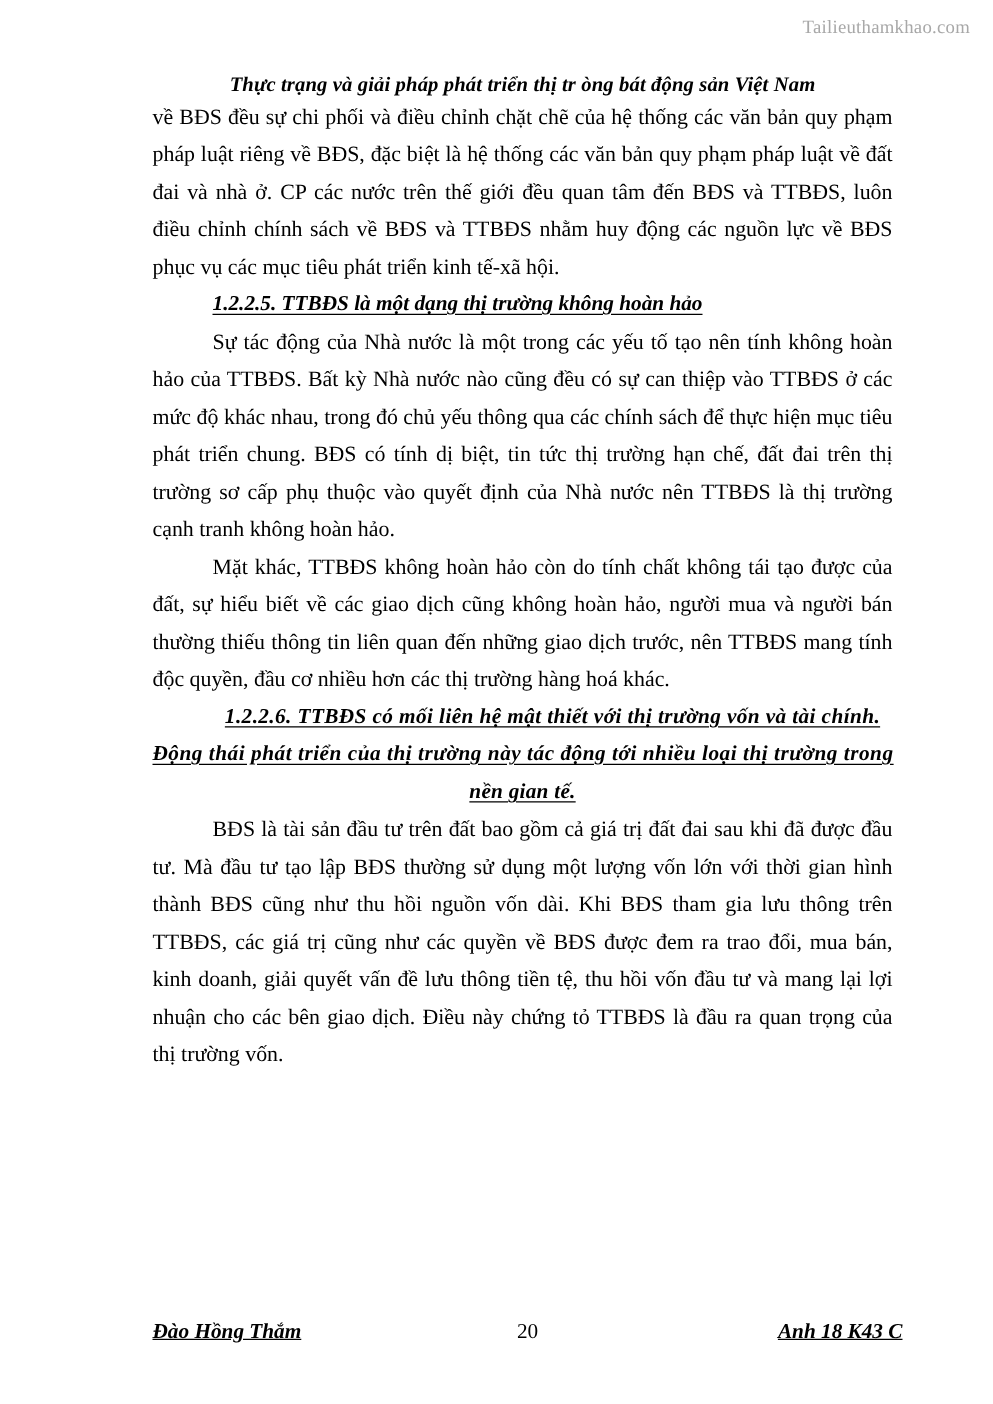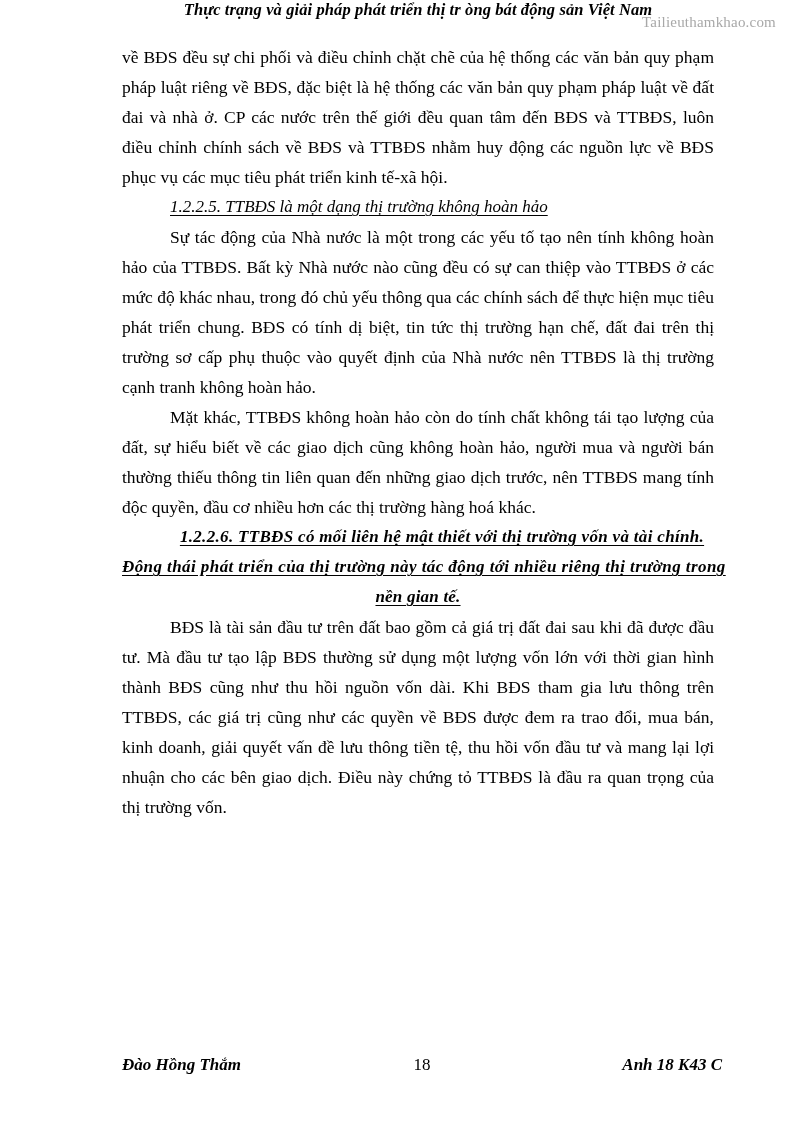--- a/index.html
+++ b/index.html
@@ -27,44 +27,44 @@
     letter-spacing: 0.2px;
     white-space: nowrap;
   }
   .content {
     position: absolute;
     left: 122px;
     top: 0;
     width: 592px;
   }
   .doc-header {
+    margin-top: 58px;
     text-align: center;
     font-weight: bold;
     font-style: italic;
     font-size: 16.5px;
     letter-spacing: 0.1px;
     white-space: nowrap;
   }
   .body-block {
-    margin-top: 22px;
   }
   p.para {
     margin: 0;
     text-align: justify;
     text-justify: inter-word;
     font-size: 17.5px;
     line-height: 30px;
     text-indent: 48px;
   }
   p.para.noindent {
     text-indent: 0;
   }
   .sec-heading {
     margin: 0;
-    font-weight: normal;
+    font-weight: bold;
     font-style: italic;
     font-size: 17px;
     line-height: 30px;
     text-align: justify;
     text-justify: inter-word;
     text-indent: 48px;
   }
   .sec-heading .u {
     text-decoration: underline;
     text-underline-offset: 3px;
@@ -100,20 +100,21 @@
     bottom: 48px;
     display: flex;
     align-items: baseline;
     justify-content: space-between;
     font-size: 17px;
   }
   .footer .f-left,
   .footer .f-right {
     font-weight: bold;
     font-style: italic;
+    text-decoration: underline;
   }
   .footer .f-center {
     font-weight: normal;
     font-style: normal;
     position: absolute;
     left: 50%;
     transform: translateX(-50%);
   }
 </style>
 </head>
@@ -128,33 +129,33 @@
     <div class="doc-header">Thực trạng và giải pháp phát triển thị tr  òng bát động sản Việt Nam</div>
 
     <div class="body-block">
 
       <p class="para noindent">về BĐS đều sự chi phối và điều chỉnh chặt chẽ của hệ thống các văn bản quy phạm pháp luật riêng về BĐS, đặc biệt là hệ thống các văn bản quy phạm pháp luật về đất đai và nhà ở. CP các nước trên thế giới đều quan tâm đến BĐS và TTBĐS, luôn điều chỉnh chính sách về BĐS và TTBĐS nhằm huy động các nguồn lực về BĐS phục vụ các mục tiêu phát triển kinh tế-xã hội.</p>
 
       <p class="sec-heading"><span class="u">1.2.2.5. TTBĐS là một dạng thị trường không hoàn hảo</span></p>
 
       <p class="para">Sự tác động của Nhà nước là một trong các yếu tố tạo nên tính không hoàn hảo của TTBĐS. Bất kỳ Nhà nước nào cũng đều có sự can thiệp vào TTBĐS ở các mức độ khác nhau, trong đó chủ yếu thông qua các chính sách để thực hiện mục tiêu phát triển chung. BĐS có tính dị biệt, tin tức thị trường hạn chế, đất đai trên thị trường sơ cấp phụ thuộc vào quyết định của Nhà nước nên TTBĐS là thị trường cạnh tranh không hoàn hảo.</p>
 
-      <p class="para">Mặt khác, TTBĐS không hoàn hảo còn do tính chất không tái tạo lượng của đất, sự hiểu biết về các giao dịch cũng không hoàn hảo, người mua và người bán thường thiếu thông tin liên quan đến những giao dịch trước, nên TTBĐS mang tính độc quyền, đầu cơ nhiều hơn các thị trường hàng hoá khác.</p>
+      <p class="para">Mặt khác, TTBĐS không hoàn hảo còn do tính chất không tái tạo được của đất, sự hiểu biết về các giao dịch cũng không hoàn hảo, người mua và người bán thường thiếu thông tin liên quan đến những giao dịch trước, nên TTBĐS mang tính độc quyền, đầu cơ nhiều hơn các thị trường hàng hoá khác.</p>
 
       <div class="sec-heading-lines">
         <span class="hl l1">1.2.2.6. TTBĐS có mối liên hệ mật thiết với thị trường vốn và tài chính.</span>
-        <span class="hl l2">Động thái phát triển của thị trường này tác động tới nhiều riêng thị trường trong</span>
+        <span class="hl l2">Động thái phát triển của thị trường này tác động tới nhiều loại thị trường trong</span>
         <span class="hl l3">nền gian tế.</span>
       </div>
 
       <p class="para">BĐS là tài sản đầu tư trên đất bao gồm cả giá trị đất đai sau khi đã được đầu tư. Mà đầu tư tạo lập BĐS thường sử dụng một lượng vốn lớn với thời gian hình thành BĐS cũng như thu hồi nguồn vốn dài. Khi BĐS tham gia lưu thông trên TTBĐS, các giá trị cũng như các quyền về BĐS được đem ra trao đổi, mua bán, kinh doanh, giải quyết vấn đề lưu thông tiền tệ, thu hồi vốn đầu tư và mang lại lợi nhuận cho các bên giao dịch. Điều này chứng tỏ TTBĐS là đầu ra quan trọng của thị trường vốn.</p>
 
 
     </div>
   </div>
 
   <div class="footer">
     <span class="f-left">Đào Hồng Thắm</span>
-    <span class="f-center">18</span>
+    <span class="f-center">20</span>
     <span class="f-right">Anh 18 K43 C</span>
   </div>
 
 </div>
 
 </body></html>

